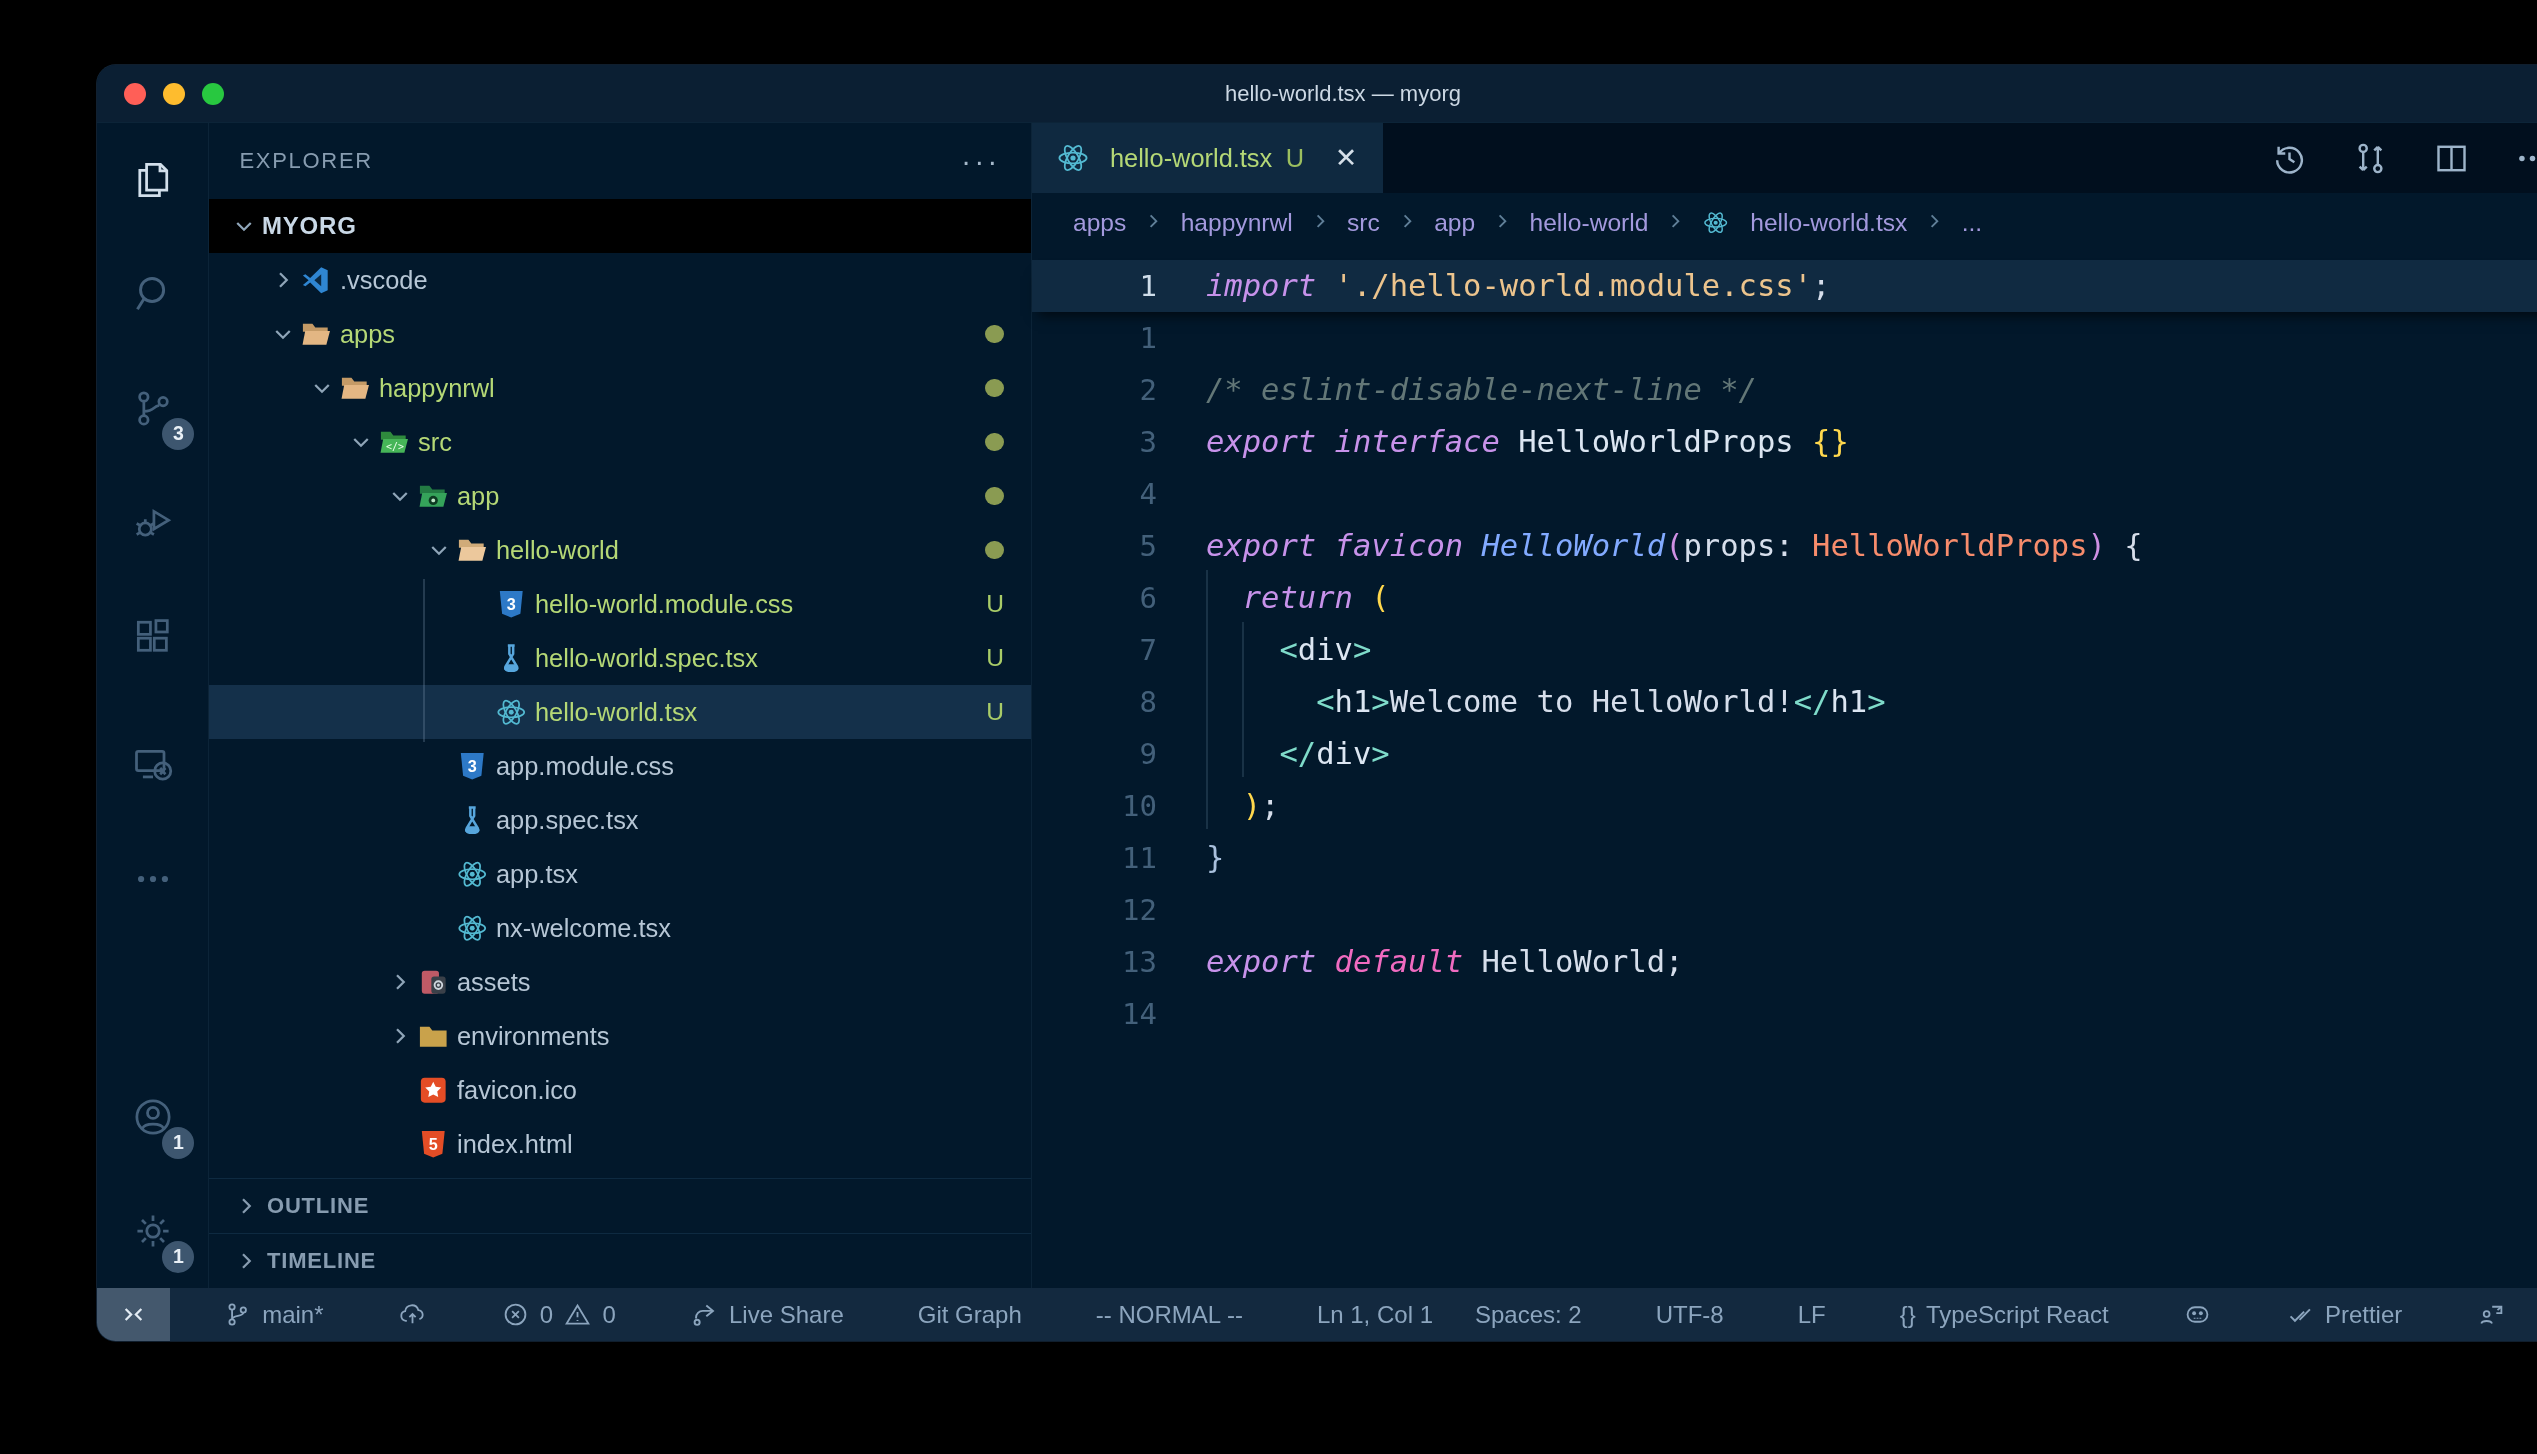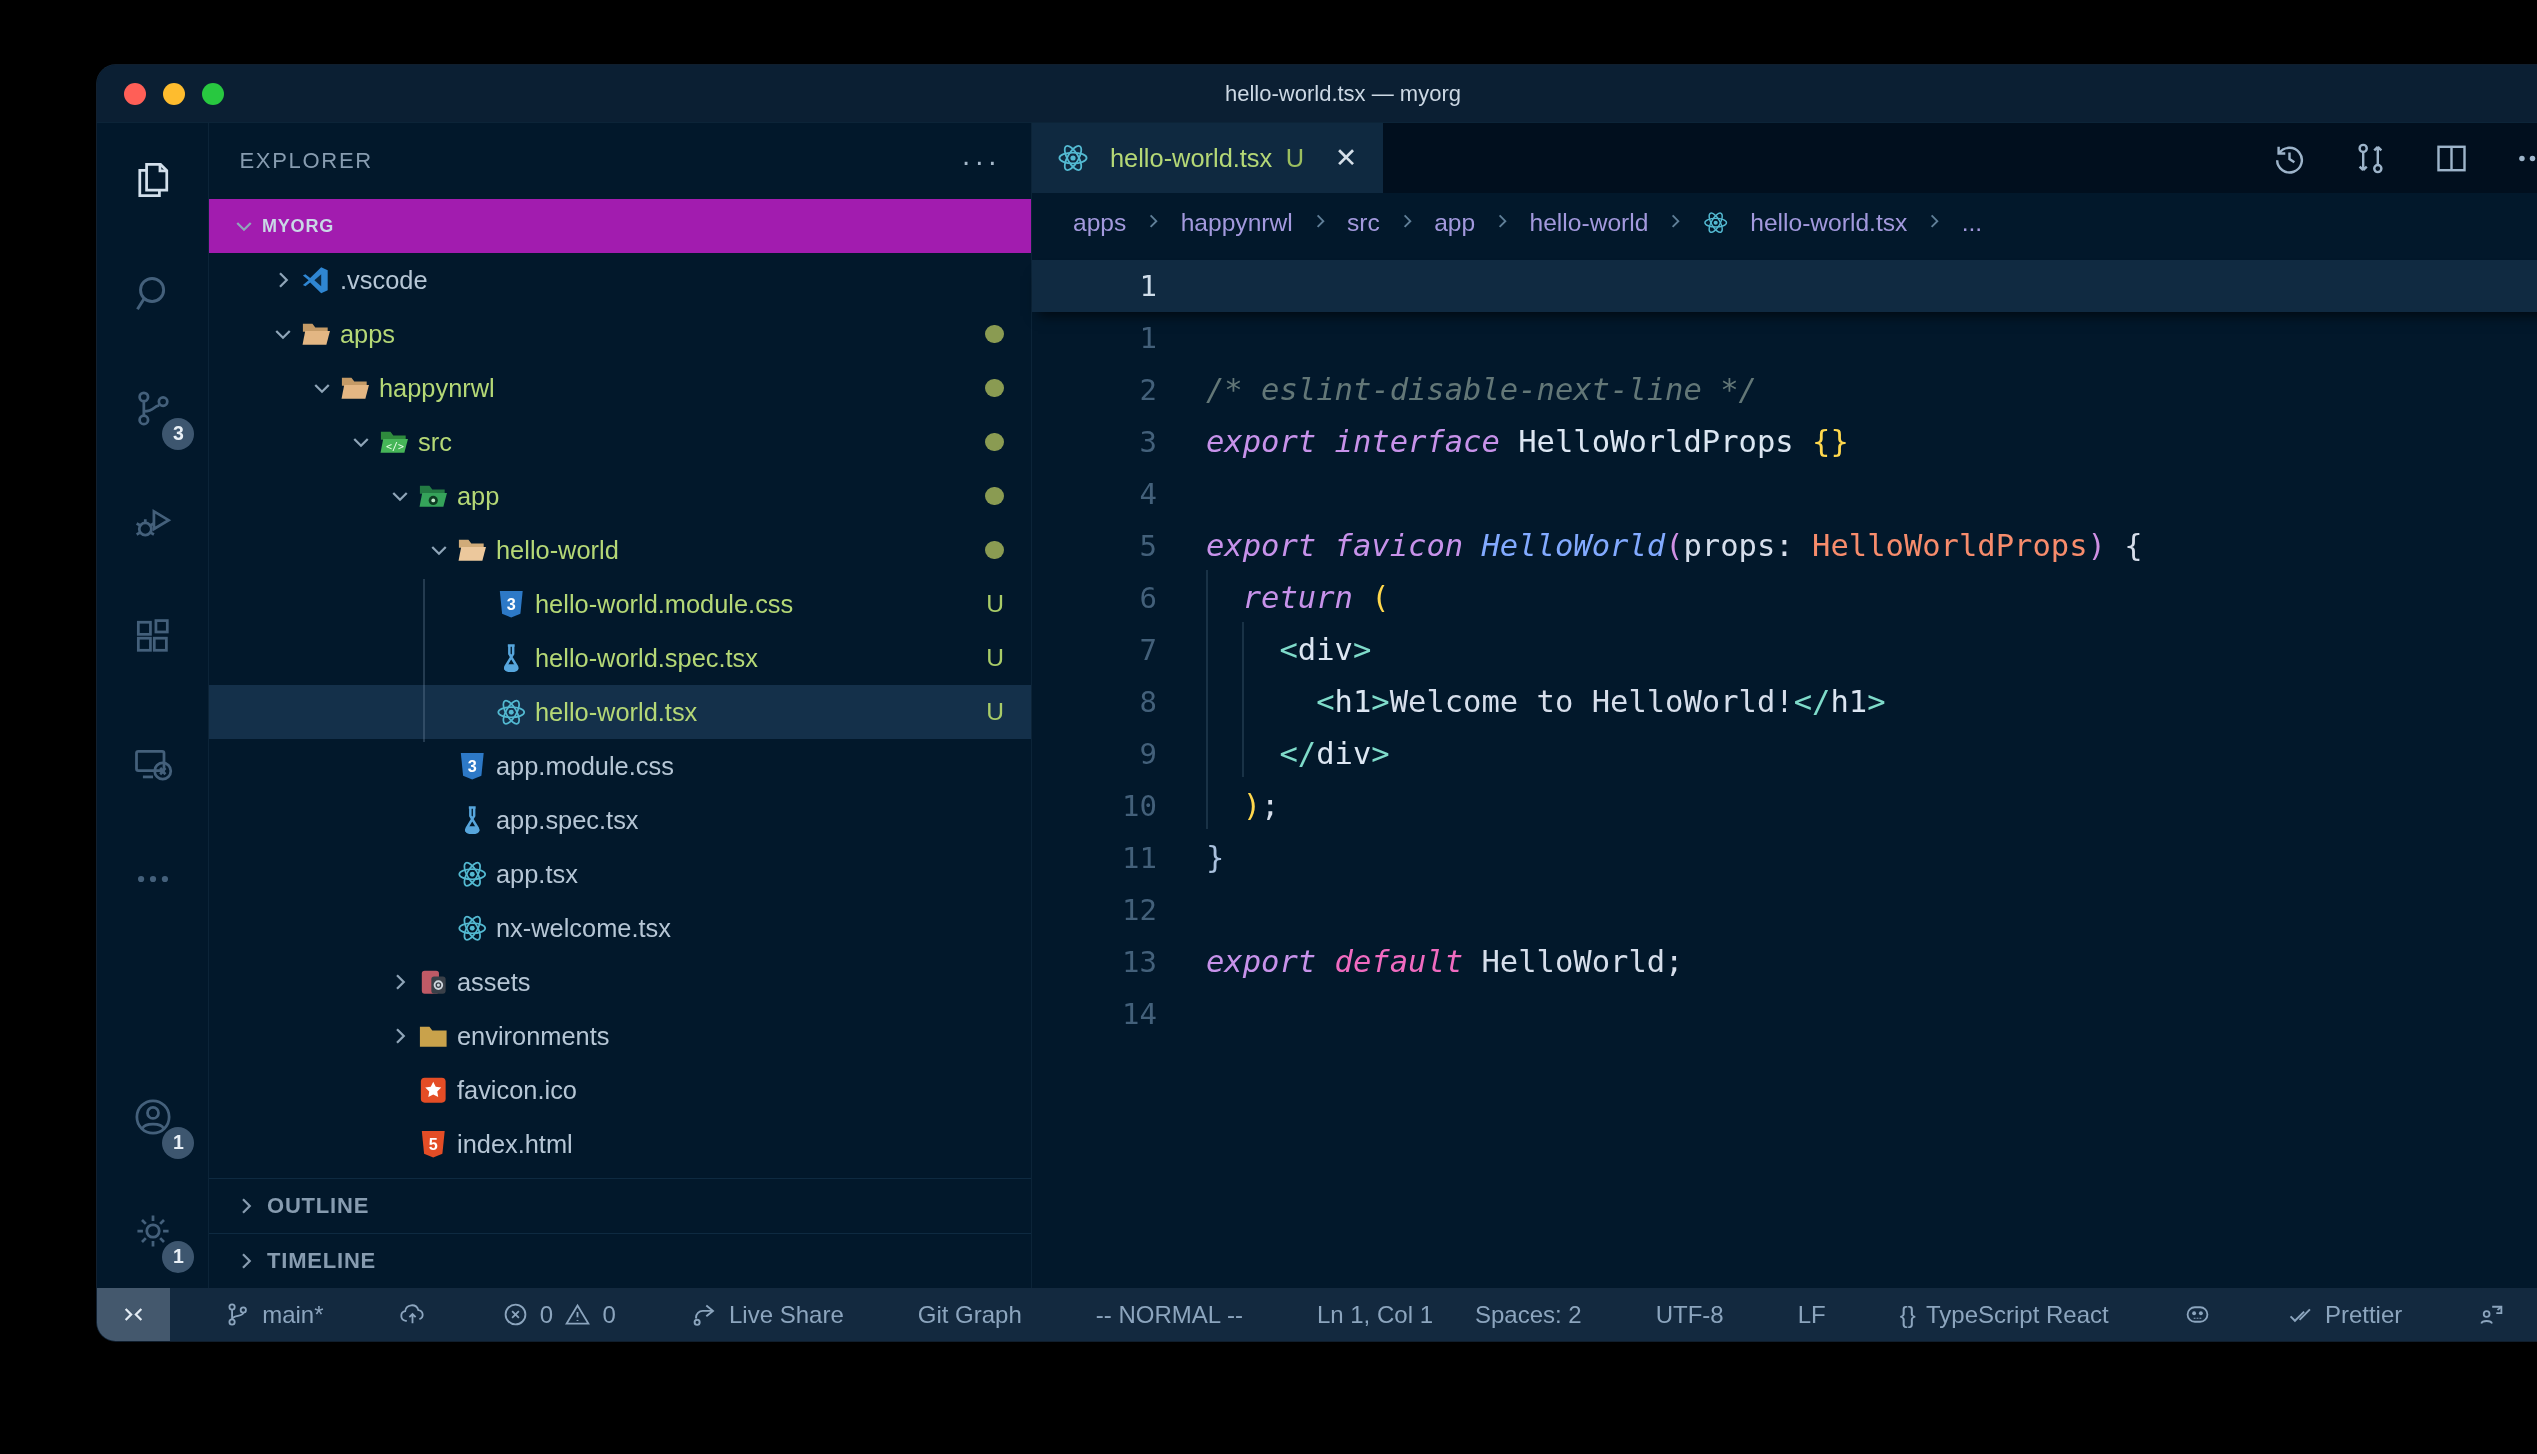--- a/index.html
+++ b/index.html
@@ -27,21 +27,21 @@
   .act-spacer{margin-top:auto;}
   
   .sidebar{width:822px;flex:0 0 auto;border-right:0.8px solid var(--border);display:flex;
     flex-direction:column;min-height:0;}
   .sb-header{height:76px;flex:0 0 auto;display:flex;align-items:center;padding:0 30.5px;
     color:#879cb0;font-size:22px;letter-spacing:1.7px;}
   .sb-header .dots{margin-left:auto;color:#a5b8ca;font-size:29px;letter-spacing:3.4px;cursor:pointer;}
   .tree{flex:1;min-height:0;position:relative;overflow:hidden;}
   .trow{height:54px;display:flex;align-items:center;font-size:25.4px;color:#b6c6d5;cursor:pointer;}
   .trow.selected{background:var(--selectedRow);}
-  .trow.root{background:#a21caf;font-weight:bold;color:#c9d8e6;font-size:18px;letter-spacing:0.8px;text-align:center;}
+  .trow.root{background:#000000;font-weight:bold;color:#c9d8e6;font-size:24px;letter-spacing:0.8px;text-align:center;}
   .ind{flex:0 0 auto;height:0.8px;}
   .chev{width:36px;flex:0 0 auto;display:flex;justify-content:center;color:#8fa5b8;}
   .chev svg{width:24px;height:24px;}
   .ficon{width:39px;flex:0 0 auto;display:flex;align-items:center;}
   .ficon svg{width:30.5px;height:30.5px;}
   .tlabel{white-space:nowrap;}
   .trow.mod .tlabel{color:var(--modified);}
   .tright{margin-left:auto;padding-right:27px;display:flex;align-items:center;}
   .gdot{width:18.6px;height:18.6px;border-radius:50%;background:var(--dot);}
   .ubadge{color:#a9cc68;font-size:24.6px;}
@@ -594,20 +594,21 @@
           <span class="crumb-sep"><svg viewBox="0 0 16 16">
               <path d="M6 3.5L10.5 8 6 12.5" fill="none" stroke="currentColor" stroke-width="1.5"></path>
             </svg></span>
           <span class="crumb">
             <span>...</span>
           </span>
         </div>
       <div class="code" id="code">
           <div class="cline active">
             <span class="gut">1</span>
+            <span class="ctext"><span class="tk-kw">import</span><span class="tk-pun"> </span><span class="tk-str">'./hello-world.module.css'</span><span class="tk-pun">;</span></span>
           </div>
           <div class="cline">
             <span class="gut">1</span>
             <span class="ctext"></span>
           </div>
           <div class="cline">
             <span class="gut">2</span>
             <span class="ctext"><span class="tk-com">/* eslint-disable-next-line */</span></span>
           </div>
           <div class="cline">

